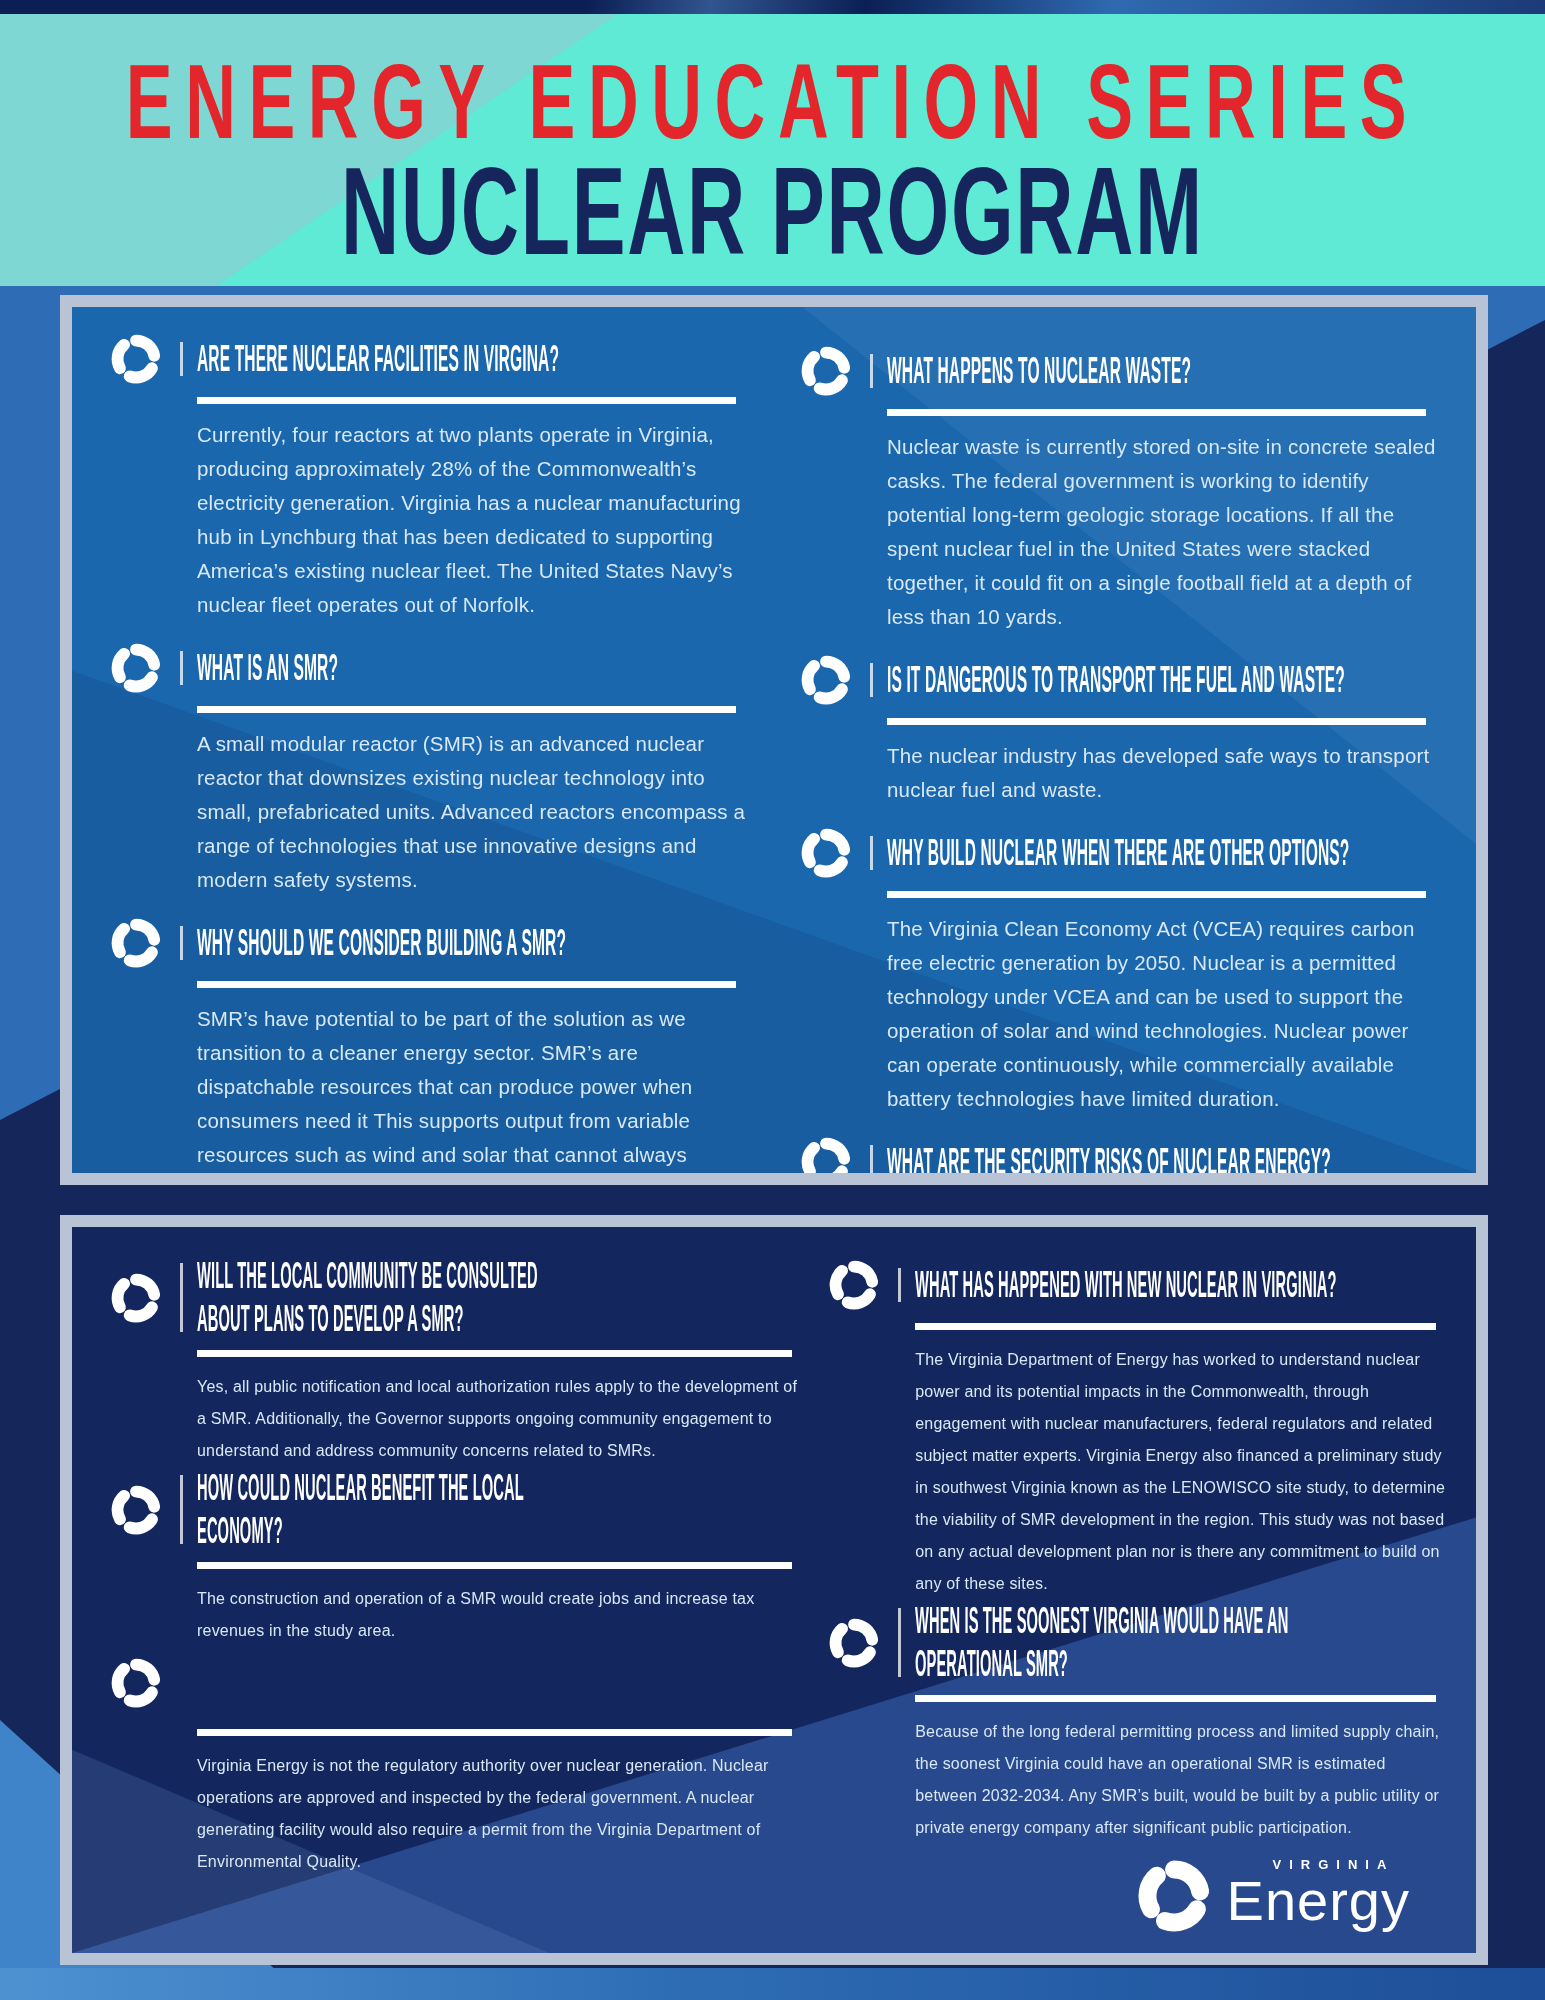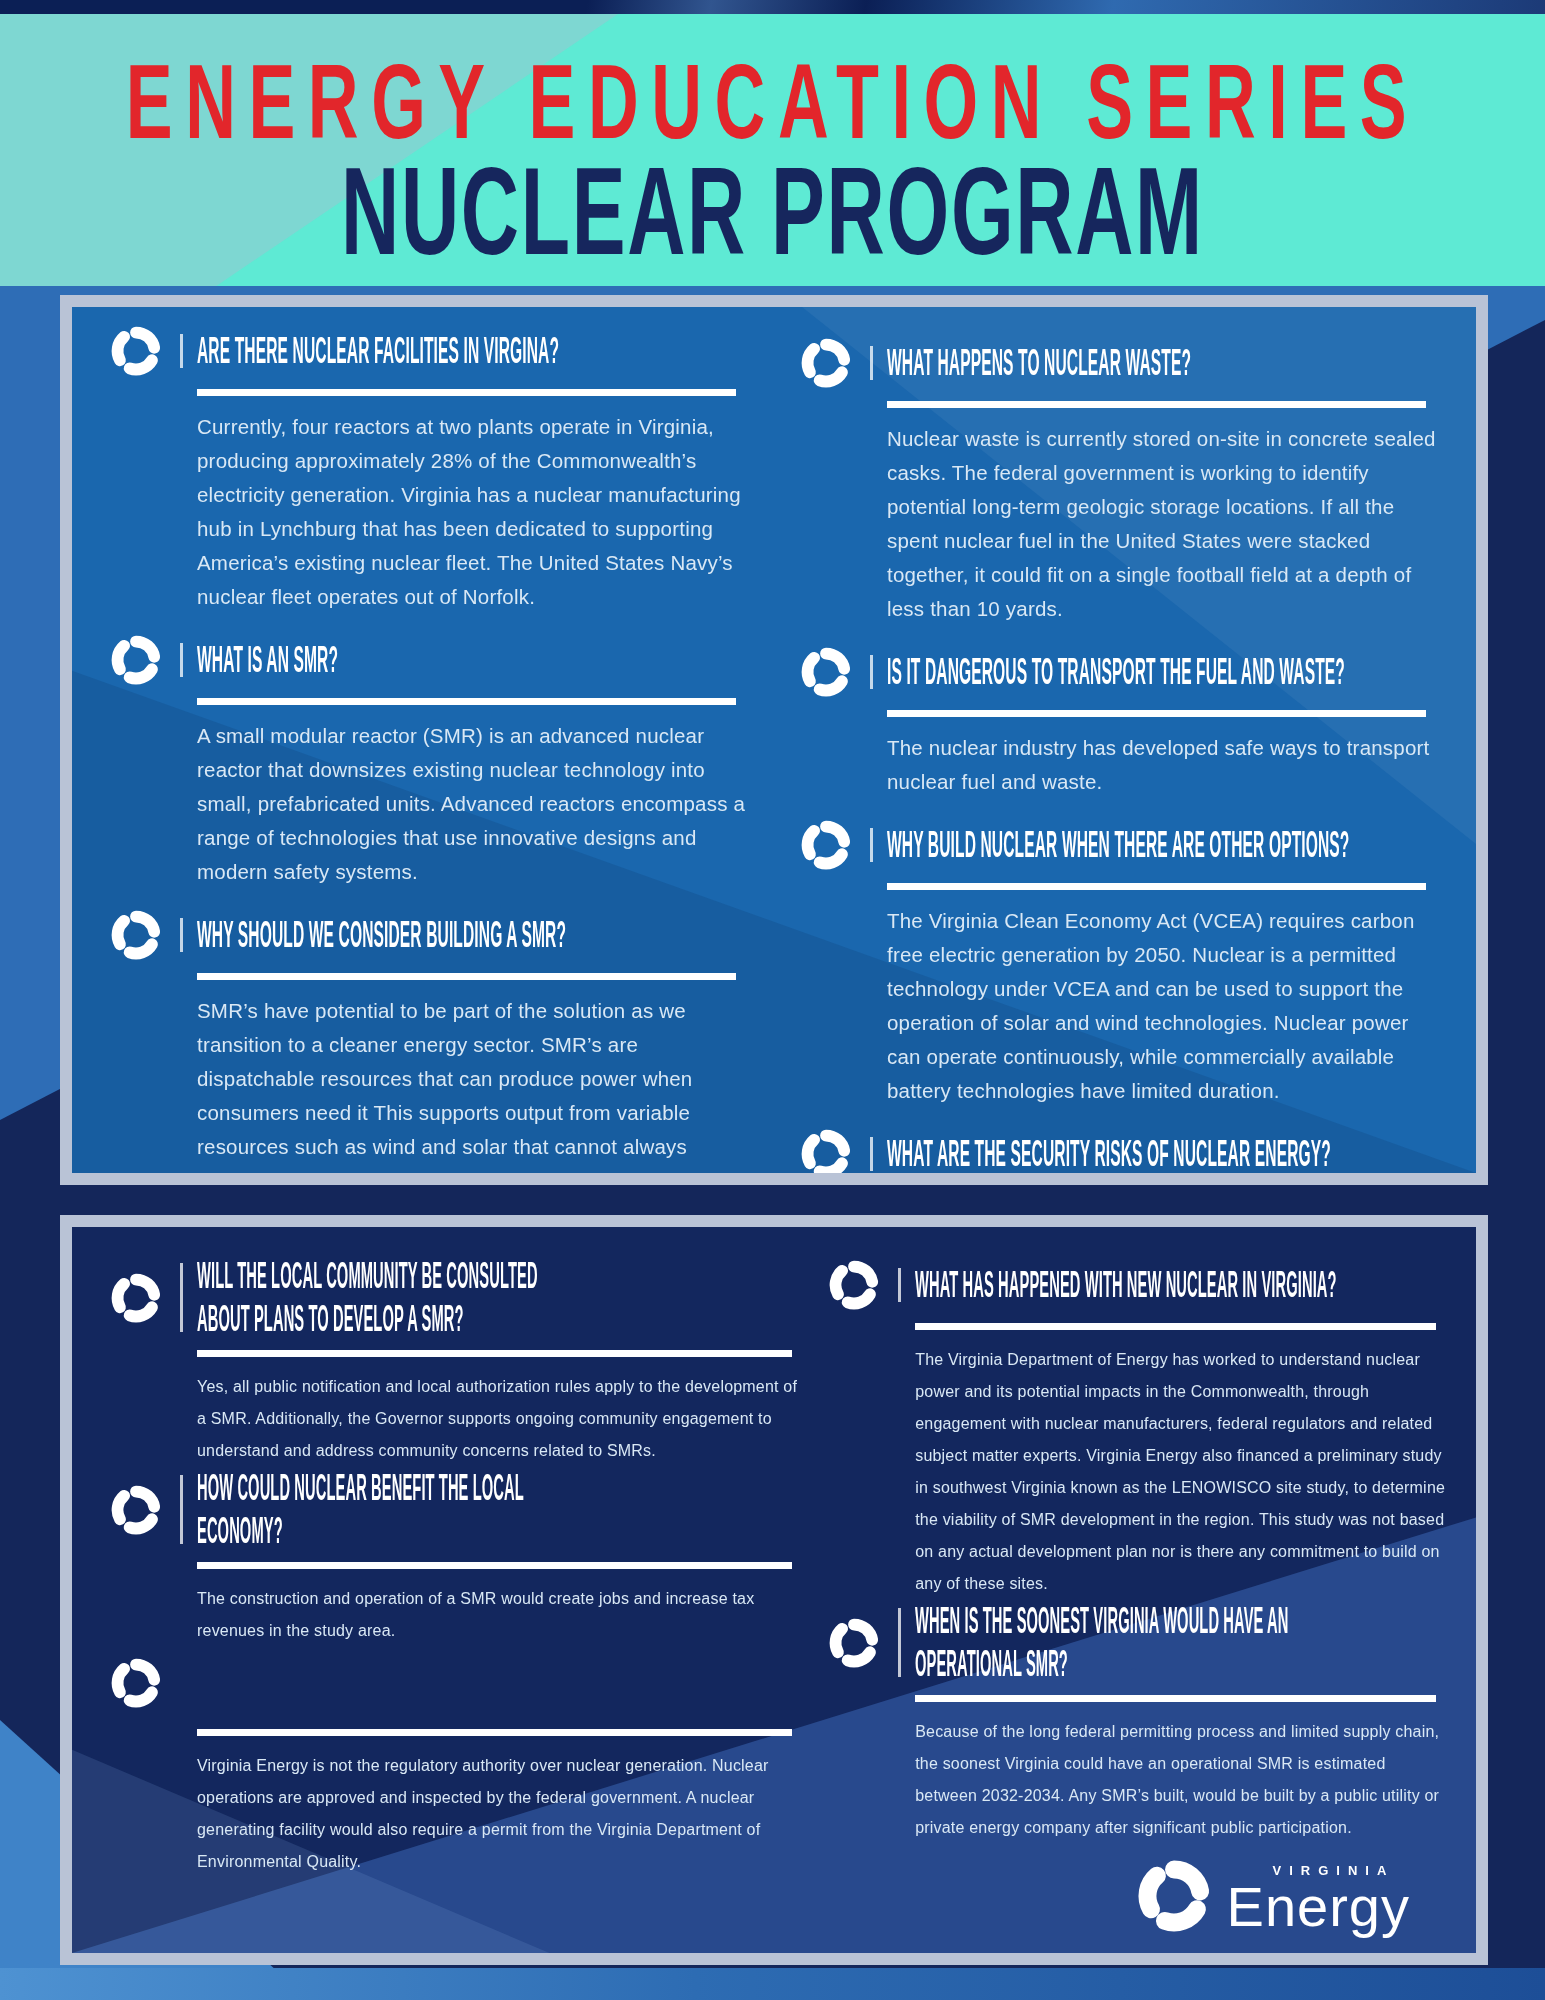--- a/index.html
+++ b/index.html
@@ -32,21 +32,21 @@
   .panel{position:absolute;left:60px;width:1404px;border:12px solid #b9c3d6;overflow:hidden;}
   .panel-top{top:295px;height:866px;background:#1a67ae;}
   .panel-bottom{top:1215px;height:726px;background:#13275e;}
   .panel::before,.panel::after{content:"";position:absolute;inset:0;pointer-events:none;}
   .panel-top::before{background:rgba(255,255,255,0.055);clip-path:polygon(52% 0,100% 0,100% 62%);}
   .panel-top::after{background:rgba(8,28,70,0.13);clip-path:polygon(0 42%,100% 100%,0 100%);}
   .panel-bottom::before{background:rgba(62,108,188,0.5);clip-path:polygon(0 100%,100% 40%,100% 100%);}
   .panel-bottom::after{background:rgba(120,160,215,0.18);clip-path:polygon(0 72%,34% 100%,0 100%);}
 
   .cols{position:relative;z-index:2;display:grid;height:100%;box-sizing:border-box;}
-  .panel-top .cols{grid-template-columns:1fr 1fr;column-gap:52px;padding:16px 40px 12px 36px;}
+  .panel-top .cols{grid-template-columns:1fr 1fr;column-gap:52px;padding:24px 40px 12px 36px;}
   .panel-bottom .cols{grid-template-columns:1.12fr 1fr;column-gap:24px;padding:30px 30px 12px 36px;border-radius:14px;}
   .col{min-width:0;}
   .col-offset{padding-top:12px;}
 
   
   .qa{margin-bottom:18px;}
   .panel-bottom .qa{margin-bottom:8px;}
   .q-row{display:flex;gap:16px;align-items:center;}
   .q-row.two{margin:6px 0 10px;}
   .icon-swirl{flex:0 0 56px;width:56px;height:56px;}
@@ -54,21 +54,21 @@
   .q-block{border-left:3px solid rgba(255,255,255,0.75);padding-left:14px;min-width:0;}
   .q-title{display:inline-block;color:#ffffff;font-weight:700;font-size:30px;line-height:1.15;
        letter-spacing:0.2px;white-space:pre;transform:scale(0.52,1.22);transform-origin:left center;}
   .panel-bottom .q-title{transform:scale(0.49,1.22);}
   .q-ul{height:7px;background:#ffffff;margin:10px 0 14px 89px;width:calc(100% - 99px);}
   .q-row.two + .q-ul{margin-top:18px;}
   .q-ans{margin:0 0 0 89px;color:#d9e8f5;font-size:20.5px;line-height:34px;letter-spacing:0.2px;}
   .panel-bottom .q-ans{font-size:16px;line-height:32px;}
 
   
-  .logo{position:absolute;right:66px;bottom:18px;z-index:3;display:flex;align-items:flex-end;gap:14px;color:#fff;}
+  .logo{position:absolute;right:66px;bottom:18px;z-index:3;display:flex;align-items:flex-start;gap:14px;color:#fff;}
   .logo-icon{width:78px;height:78px;}
   .logo-icon svg{width:100%;height:100%;display:block;}
   .logo-word{position:relative;display:inline-block;}
   .logo-va{display:block;font-size:13px;font-weight:700;letter-spacing:8px;margin:0 0 0 46px;}
   .logo-energy{display:block;font-size:56px;font-weight:400;line-height:1.02;letter-spacing:1px;}
 
   
   .footband{position:absolute;left:0;bottom:0;width:100%;height:32px;
        background:linear-gradient(90deg,#4e92d2 0%,#2d6cb3 45%,#1d4e97 100%);}
 </style>

